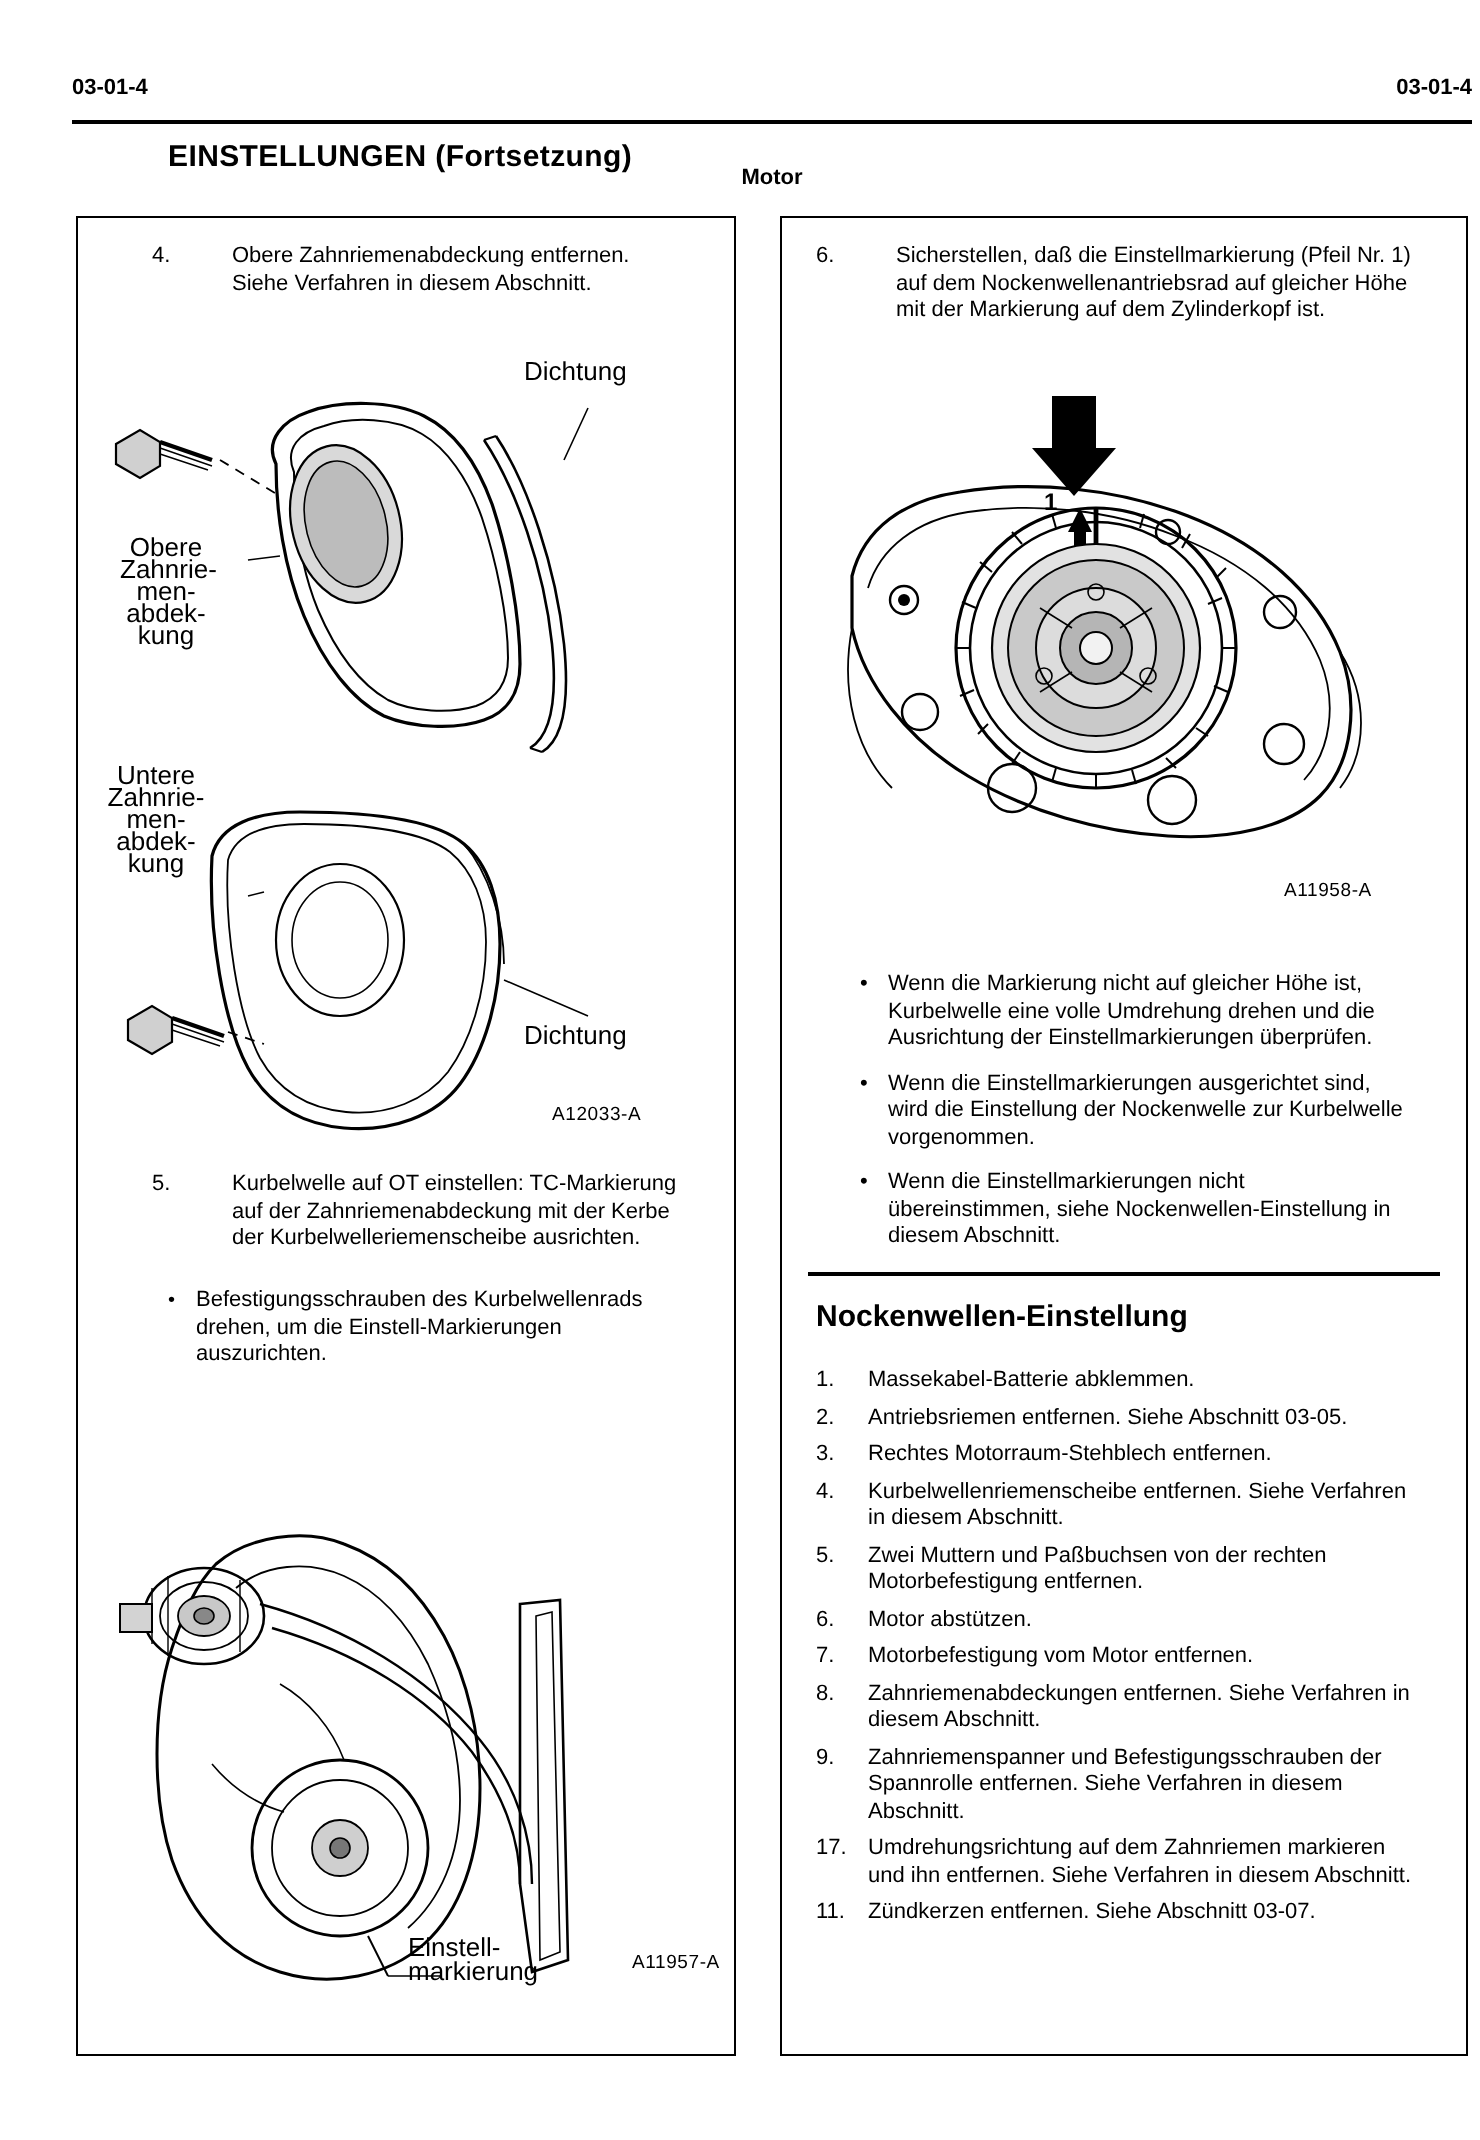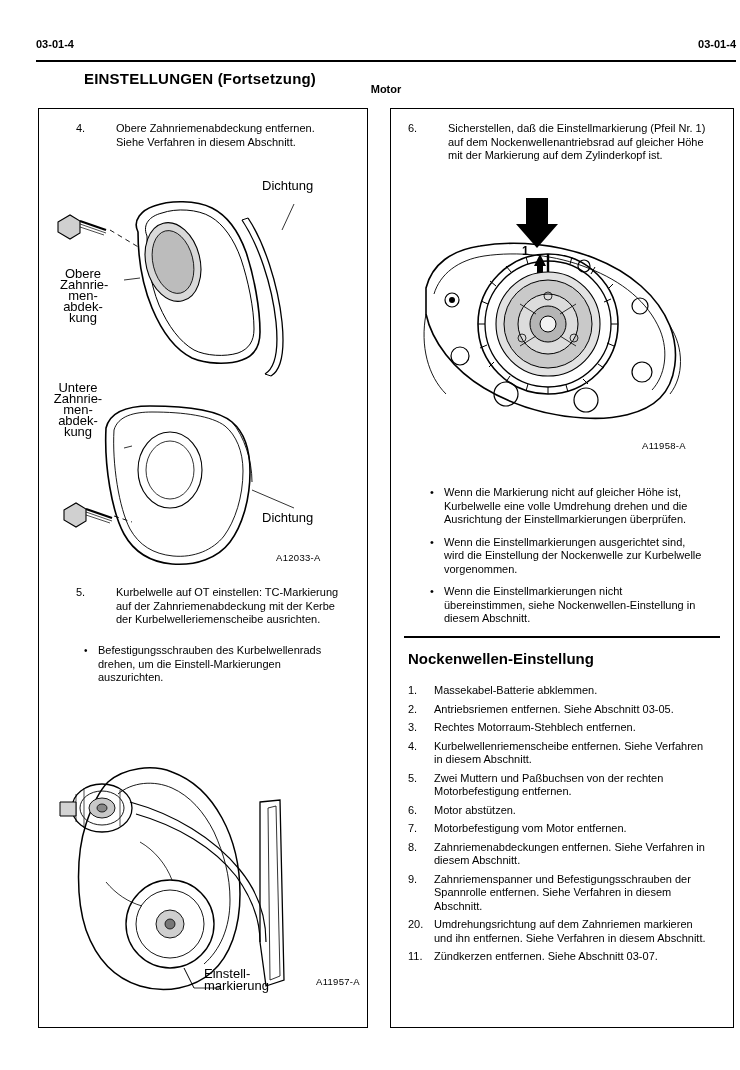--- a/index.html
+++ b/index.html
@@ -391,17 +391,17 @@
   <div class="numlist" style="left:392px; top:684px; width:300px;">
     <div class="li"><span class="n">1.</span><span>Massekabel-Batterie abklemmen.</span></div>
     <div class="li"><span class="n">2.</span><span>Antriebsriemen entfernen.  Siehe Abschnitt 03-05.</span></div>
     <div class="li"><span class="n">3.</span><span>Rechtes Motorraum-Stehblech entfernen.</span></div>
     <div class="li"><span class="n">4.</span><span>Kurbelwellenriemenscheibe entfernen. Siehe Verfahren in diesem Abschnitt.</span></div>
     <div class="li"><span class="n">5.</span><span>Zwei Muttern und Paßbuchsen von der rechten Motorbefestigung entfernen.</span></div>
     <div class="li"><span class="n">6.</span><span>Motor abstützen.</span></div>
     <div class="li"><span class="n">7.</span><span>Motorbefestigung vom Motor entfernen.</span></div>
     <div class="li"><span class="n">8.</span><span>Zahnriemenabdeckungen entfernen.  Siehe Verfahren in diesem Abschnitt.</span></div>
     <div class="li"><span class="n">9.</span><span>Zahnriemenspanner und Befestigungsschrauben der Spannrolle entfernen.  Siehe Verfahren in diesem Abschnitt.</span></div>
-    <div class="li"><span class="n">20.</span><span>Umdrehungsrichtung auf dem Zahnriemen markieren und ihn entfernen.  Siehe Verfahren in diesem Abschnitt.</span></div>
+    <div class="li"><span class="n">17.</span><span>Umdrehungsrichtung auf dem Zahnriemen markieren und ihn entfernen.  Siehe Verfahren in diesem Abschnitt.</span></div>
     <div class="li"><span class="n">11.</span><span>Zündkerzen entfernen.  Siehe Abschnitt 03-07.</span></div>
   </div>
 
 </div>
 
 </body></html>

